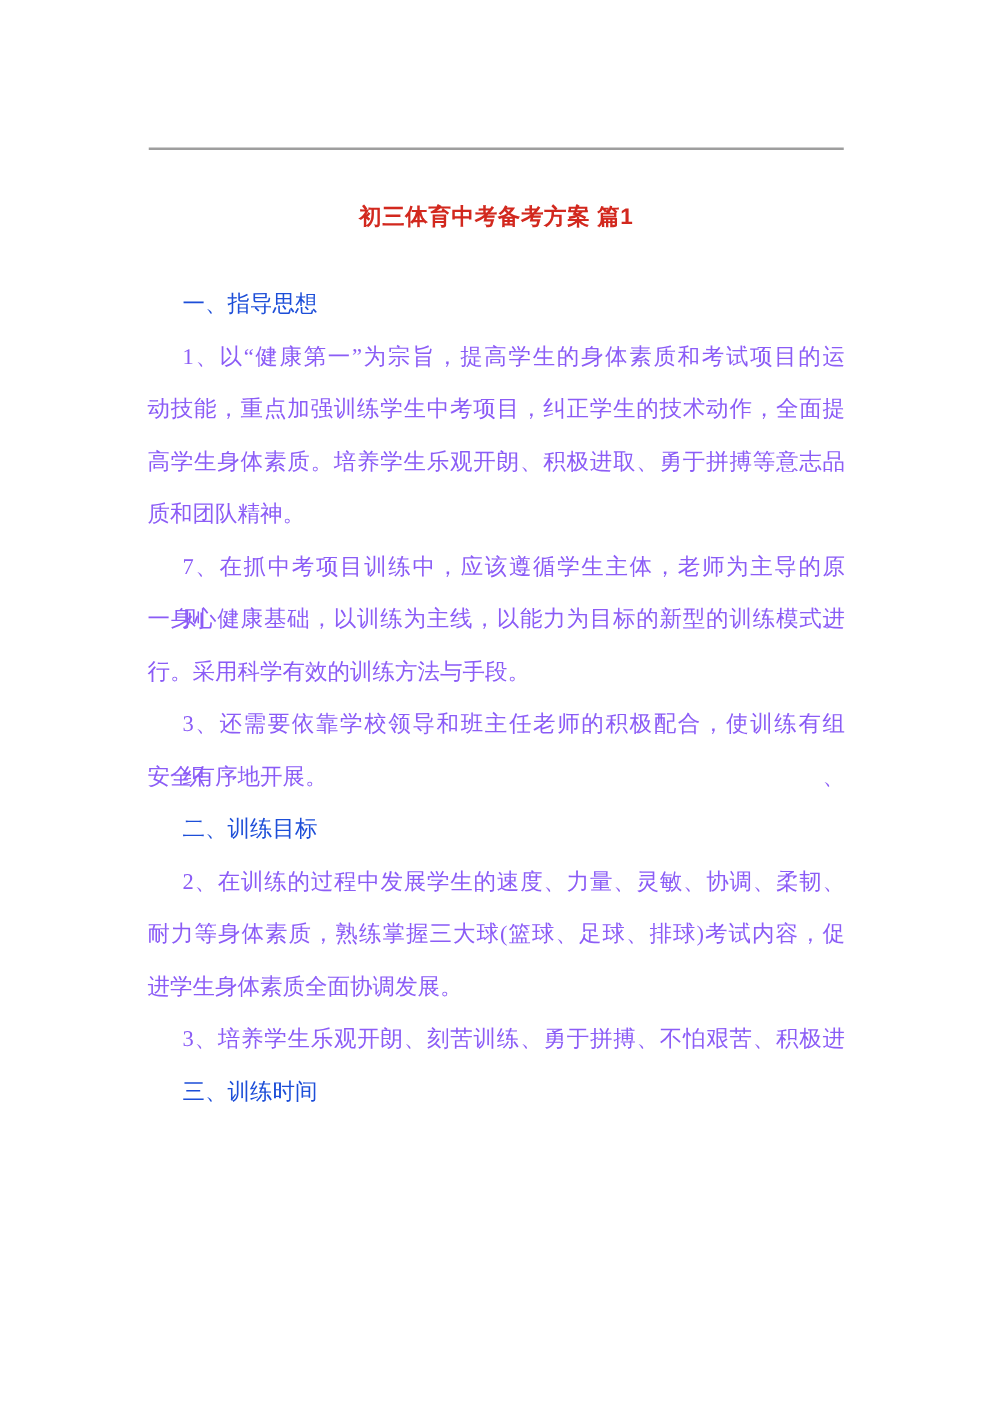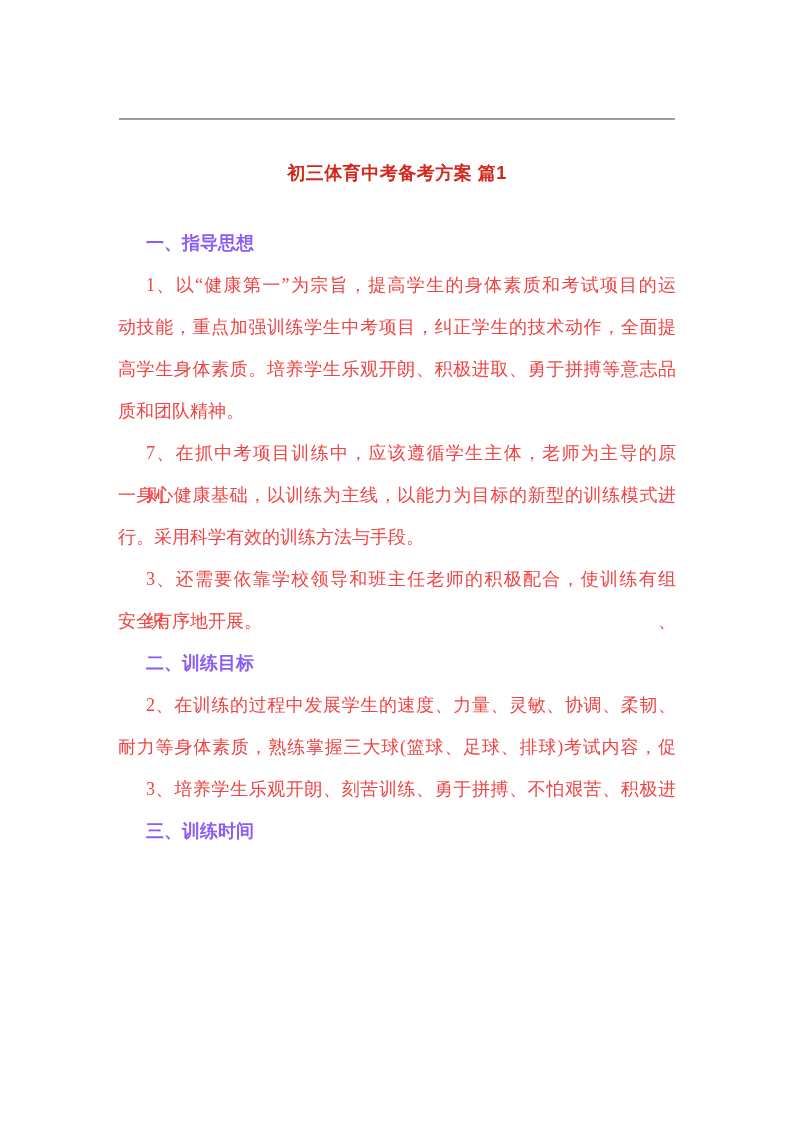--- a/index.html
+++ b/index.html
@@ -36,33 +36,33 @@
     font-family: "Liberation Sans", "DejaVu Sans", sans-serif;
     font-weight: bold;
     font-size: 18px;
     margin-bottom: 28px;
     letter-spacing: 0.5px;
   }
   .line {
     height: 42px;
     line-height: 42px;
     font-size: 18px;
-    color: #ef4444;
+    color: #8b5cf6;
     letter-spacing: 0;
   }
   .line.indent {
     padding-left: 28px;
   }
   .line.fill {
     text-align: justify;
     text-align-last: justify;
   }
   .block.heading .line {
-    font-weight: bold;
-    color: #8b5cf6;
+    font-weight: normal;
+    color: #1d4ed8;
   }
 </style>
 </head>
 <body>
 
 <div class="page">
   <div class="top-rule" style="background: rgb(158, 158, 158);"></div>
   <div class="content">
     <div class="doc-title" style="color: rgb(210, 40, 30);">初三体育中考备考方案 篇1</div>
     <main>
@@ -83,20 +83,21 @@
         <div class="block paragraph">
           <div class="line indent fill">3、还需要依靠学校领导和班主任老师的积极配合，使训练有组织、</div>
           <div class="line">安全有序地开展。</div>
         </div>
         <div class="block heading">
           <div class="line indent">二、训练目标</div>
         </div>
         <div class="block paragraph">
           <div class="line indent fill">2、在训练的过程中发展学生的速度、力量、灵敏、协调、柔韧、</div>
           <div class="line fill">耐力等身体素质，熟练掌握三大球(篮球、足球、排球)考试内容，促</div>
+          <div class="line">进学生身体素质全面协调发展。</div>
         </div>
         <div class="block paragraph">
           <div class="line indent fill">3、培养学生乐观开朗、刻苦训练、勇于拼搏、不怕艰苦、积极进</div>
         </div>
         <div class="block heading">
           <div class="line indent">三、训练时间</div>
         </div>
       </main>
   </div>
 </div>

